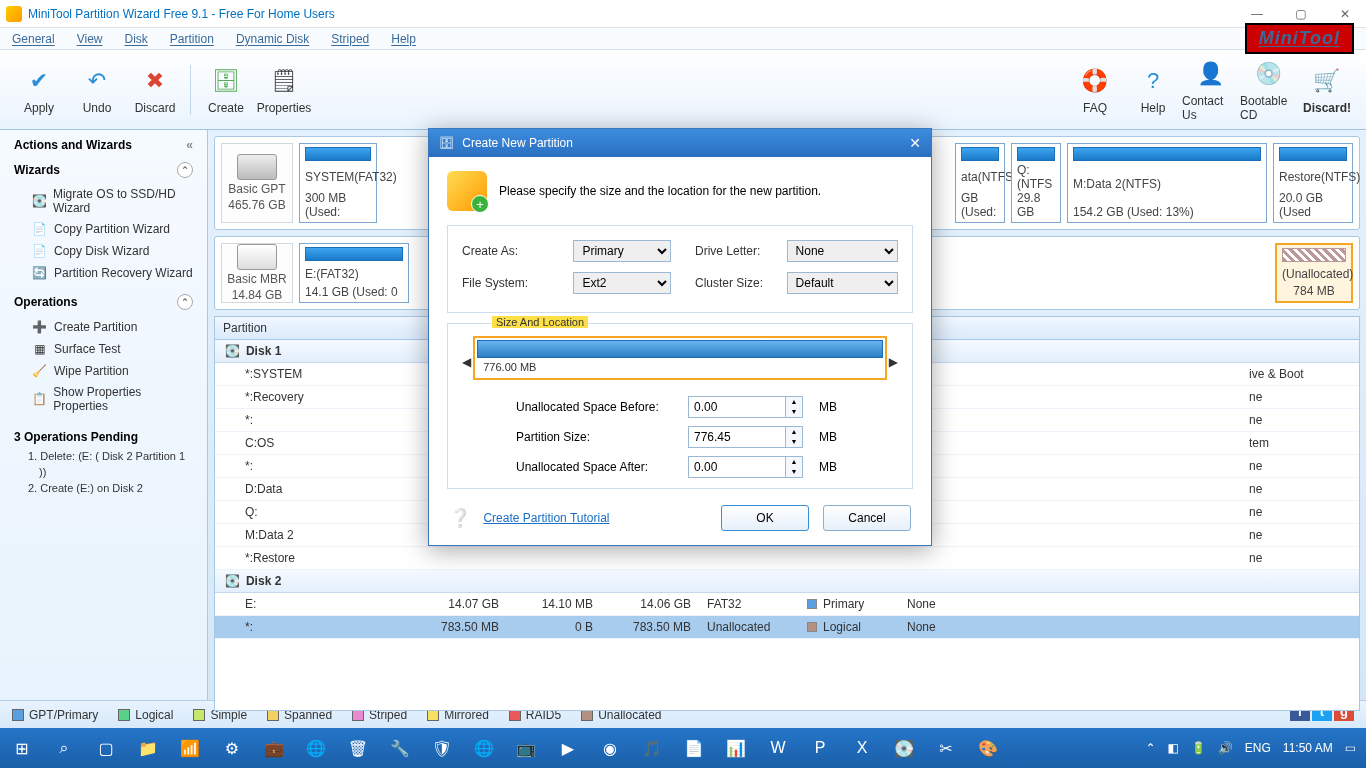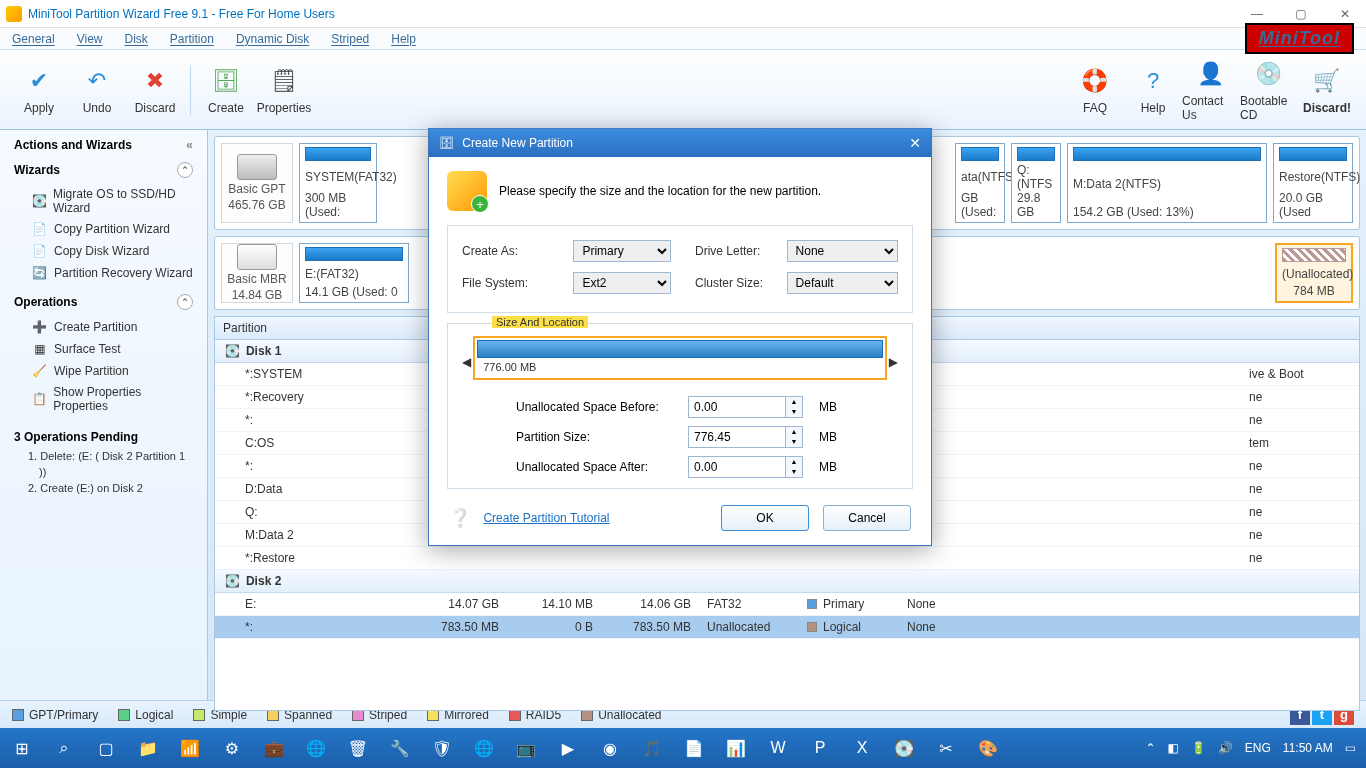--- a/index.html
+++ b/index.html
@@ -49,21 +49,21 @@
 .trow { display: flex; padding: 4px 10px 4px 30px; border-bottom: 1px solid #eef4fb; font-size: 11px; color: #333; }
 .trow.sel2 { background: #a8ccee; }
 .trow span:nth-child(1){flex:0 0 180px}
 .trow span:nth-child(2){flex:0 0 94px; text-align:right; padding-right:20px}
 .trow span:nth-child(3){flex:0 0 94px; text-align:right; padding-right:20px}
 .trow span:nth-child(4){flex:0 0 94px; text-align:right; padding-right:16px}
 .trow span:nth-child(5){flex:0 0 100px}
 .trow span:nth-child(6){flex:0 0 100px; display:flex; align-items:center; gap:6px}
 .trow span:nth-child(7){flex:0 0 100px}
 .sq{width:10px;height:10px;border:1px solid #888;display:inline-block}
-.legend { height: 28px; background: linear-gradient(#e8f3fe,#d7e9fa); border-top: 1px solid #b0d0ee; display: flex; align-items: center; padding: 0 12px; font-size: 11px; color: #333; }
+.legend { height: 28px; background: linear-gradient(#e8f3fe,#d7e9fa); border-top: 1px solid #b0d0ee; display: flex; padding: 0 12px; font-size: 11px; color: #333; }
 .legend .lg { display: flex; align-items: center; gap: 5px; }
 .legend .box { width: 12px; height: 12px; border: 1px solid #666; }
 .social { margin-left: auto; display: flex; gap: 2px; }
 .social span { width: 20px; height: 20px; color: #fff; display: inline-flex; align-items: center; justify-content: center; font-weight: bold; font-size: 13px; }
 .taskbar { height: 40px; background: linear-gradient(#2575c9,#1a5fa8); display: flex; align-items: center; padding: 0 2px; gap: 2px; }
 .taskbar .tb { width: 40px; height: 36px; display: flex; align-items: center; justify-content: center; color: #fff; font-size: 16px; }
 .taskbar .tray { margin-left: auto; display: flex; align-items: center; gap: 12px; color: #fff; font-size: 11px; padding-right: 8px; }
 .dialog { position: absolute; left: 428px; top: 128px; width: 504px; background: #fff; border: 1px solid #3b78bd; box-shadow: 0 4px 24px rgba(0,0,0,0.35); z-index: 100; }
 .dlg-title { background: linear-gradient(#3d8cde,#2a6fc0); color: #fff; padding: 6px 10px; font-size: 12px; display: flex; align-items: center; gap: 8px; }
 .dlg-title .close { margin-left: auto; font-size: 14px; }

